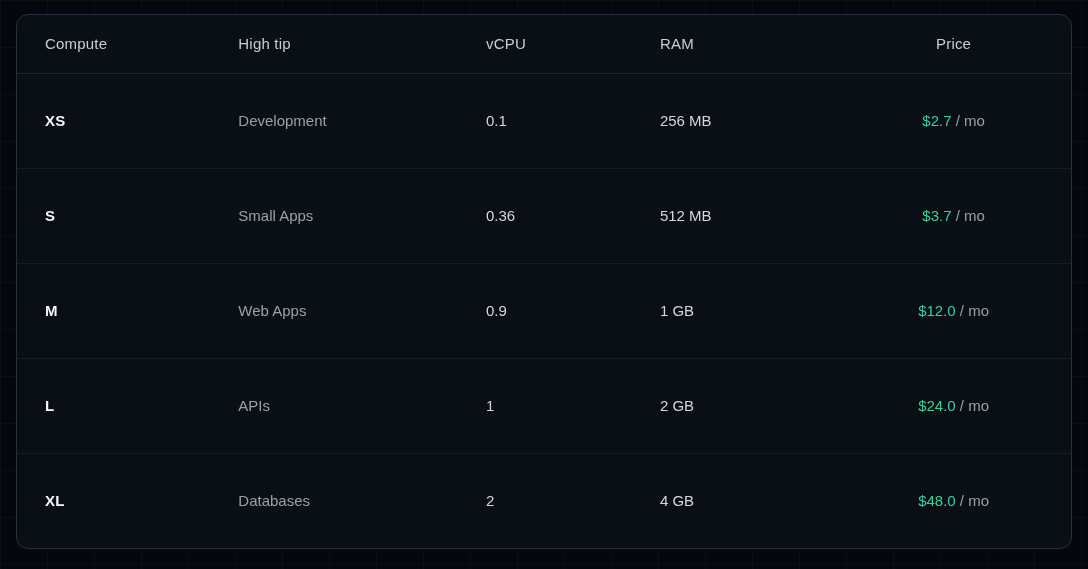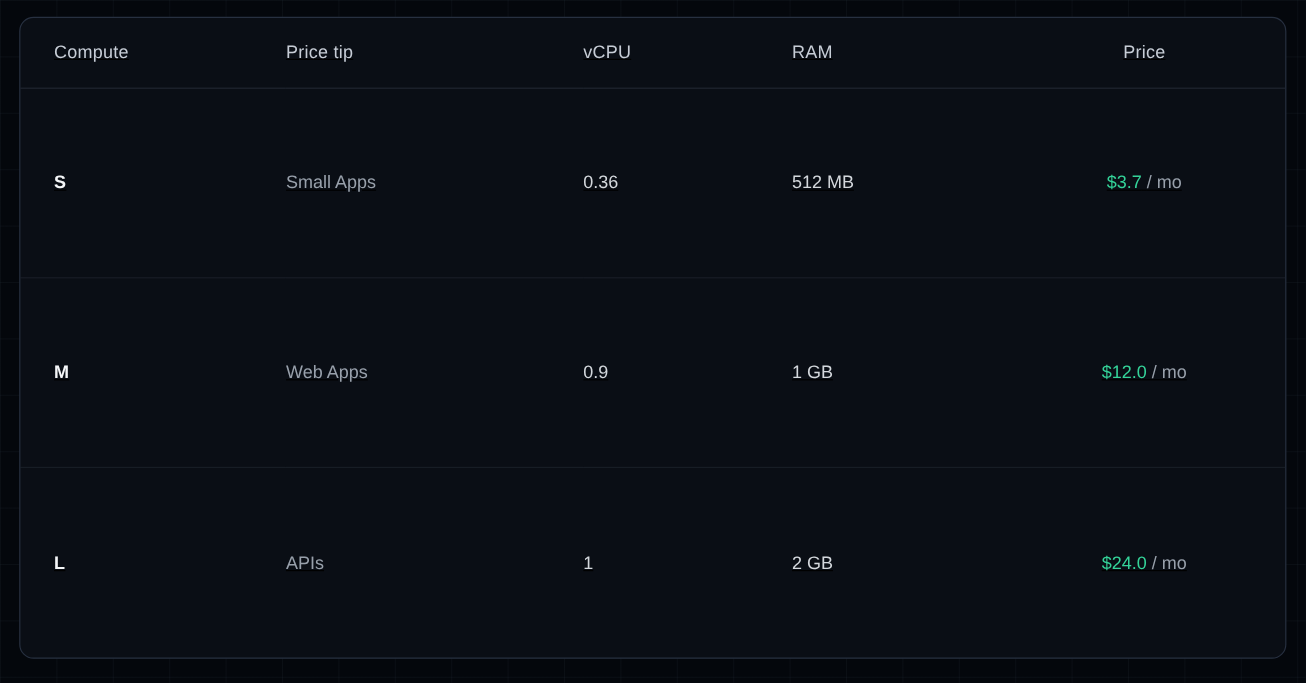--- a/index.html
+++ b/index.html
@@ -32,21 +32,20 @@
     border-radius: 12px;
     overflow: hidden;
     box-sizing: border-box;
   }
 
   table.pricing-table {
     width: 100%;
     height: 100%;
     border-collapse: collapse;
     table-layout: fixed;
-    text-decoration: underline;
   }
 
   thead tr { height: 58px; }
   tbody tr { height: 68px; }
 
   th, td {
     vertical-align: middle;
     text-align: left;
     padding: 0;
     font-size: 15px;
@@ -90,27 +89,45 @@
     <colgroup>
       <col style="width:21%">
       <col style="width:23.5%">
       <col style="width:16.5%">
       <col style="width:19%">
       <col style="width:20%">
     </colgroup>
     <thead>
       <tr>
         <th class="c-first">Compute</th>
-        <th>Price tip</th>
+        <th>High tip</th>
         <th>vCPU</th>
         <th>RAM</th>
         <th class="c-last">Price</th>
       </tr>
     </thead>
     <tbody>
+  <tr>
+    <td class="cell-compute c-first">
+      <span>XS</span>
+    </td>
+    <td class="cell-tip">
+      <span>Development</span>
+    </td>
+    <td class="cell-vcpu">
+      <span>0.1</span>
+    </td>
+    <td class="cell-ram">
+      <span>256 MB</span>
+    </td>
+    <td class="cell-price c-last">
+      <span class="price-amount">$2.7</span>
+      <span class="price-suffix">/ mo</span>
+    </td>
+  </tr>
 
   <tr>
     <td class="cell-compute c-first">
       <span>S</span>
     </td>
     <td class="cell-tip">
       <span>Small Apps</span>
     </td>
     <td class="cell-vcpu">
       <span>0.36</span>
@@ -155,17 +172,35 @@
     </td>
     <td class="cell-ram">
       <span>2 GB</span>
     </td>
     <td class="cell-price c-last">
       <span class="price-amount">$24.0</span>
       <span class="price-suffix">/ mo</span>
     </td>
   </tr>
 
+  <tr>
+    <td class="cell-compute c-first">
+      <span>XL</span>
+    </td>
+    <td class="cell-tip">
+      <span>Databases</span>
+    </td>
+    <td class="cell-vcpu">
+      <span>2</span>
+    </td>
+    <td class="cell-ram">
+      <span>4 GB</span>
+    </td>
+    <td class="cell-price c-last">
+      <span class="price-amount">$48.0</span>
+      <span class="price-suffix">/ mo</span>
+    </td>
+  </tr>
 
 
 </tbody>
   </table>
 </div>
 
 </body></html>

